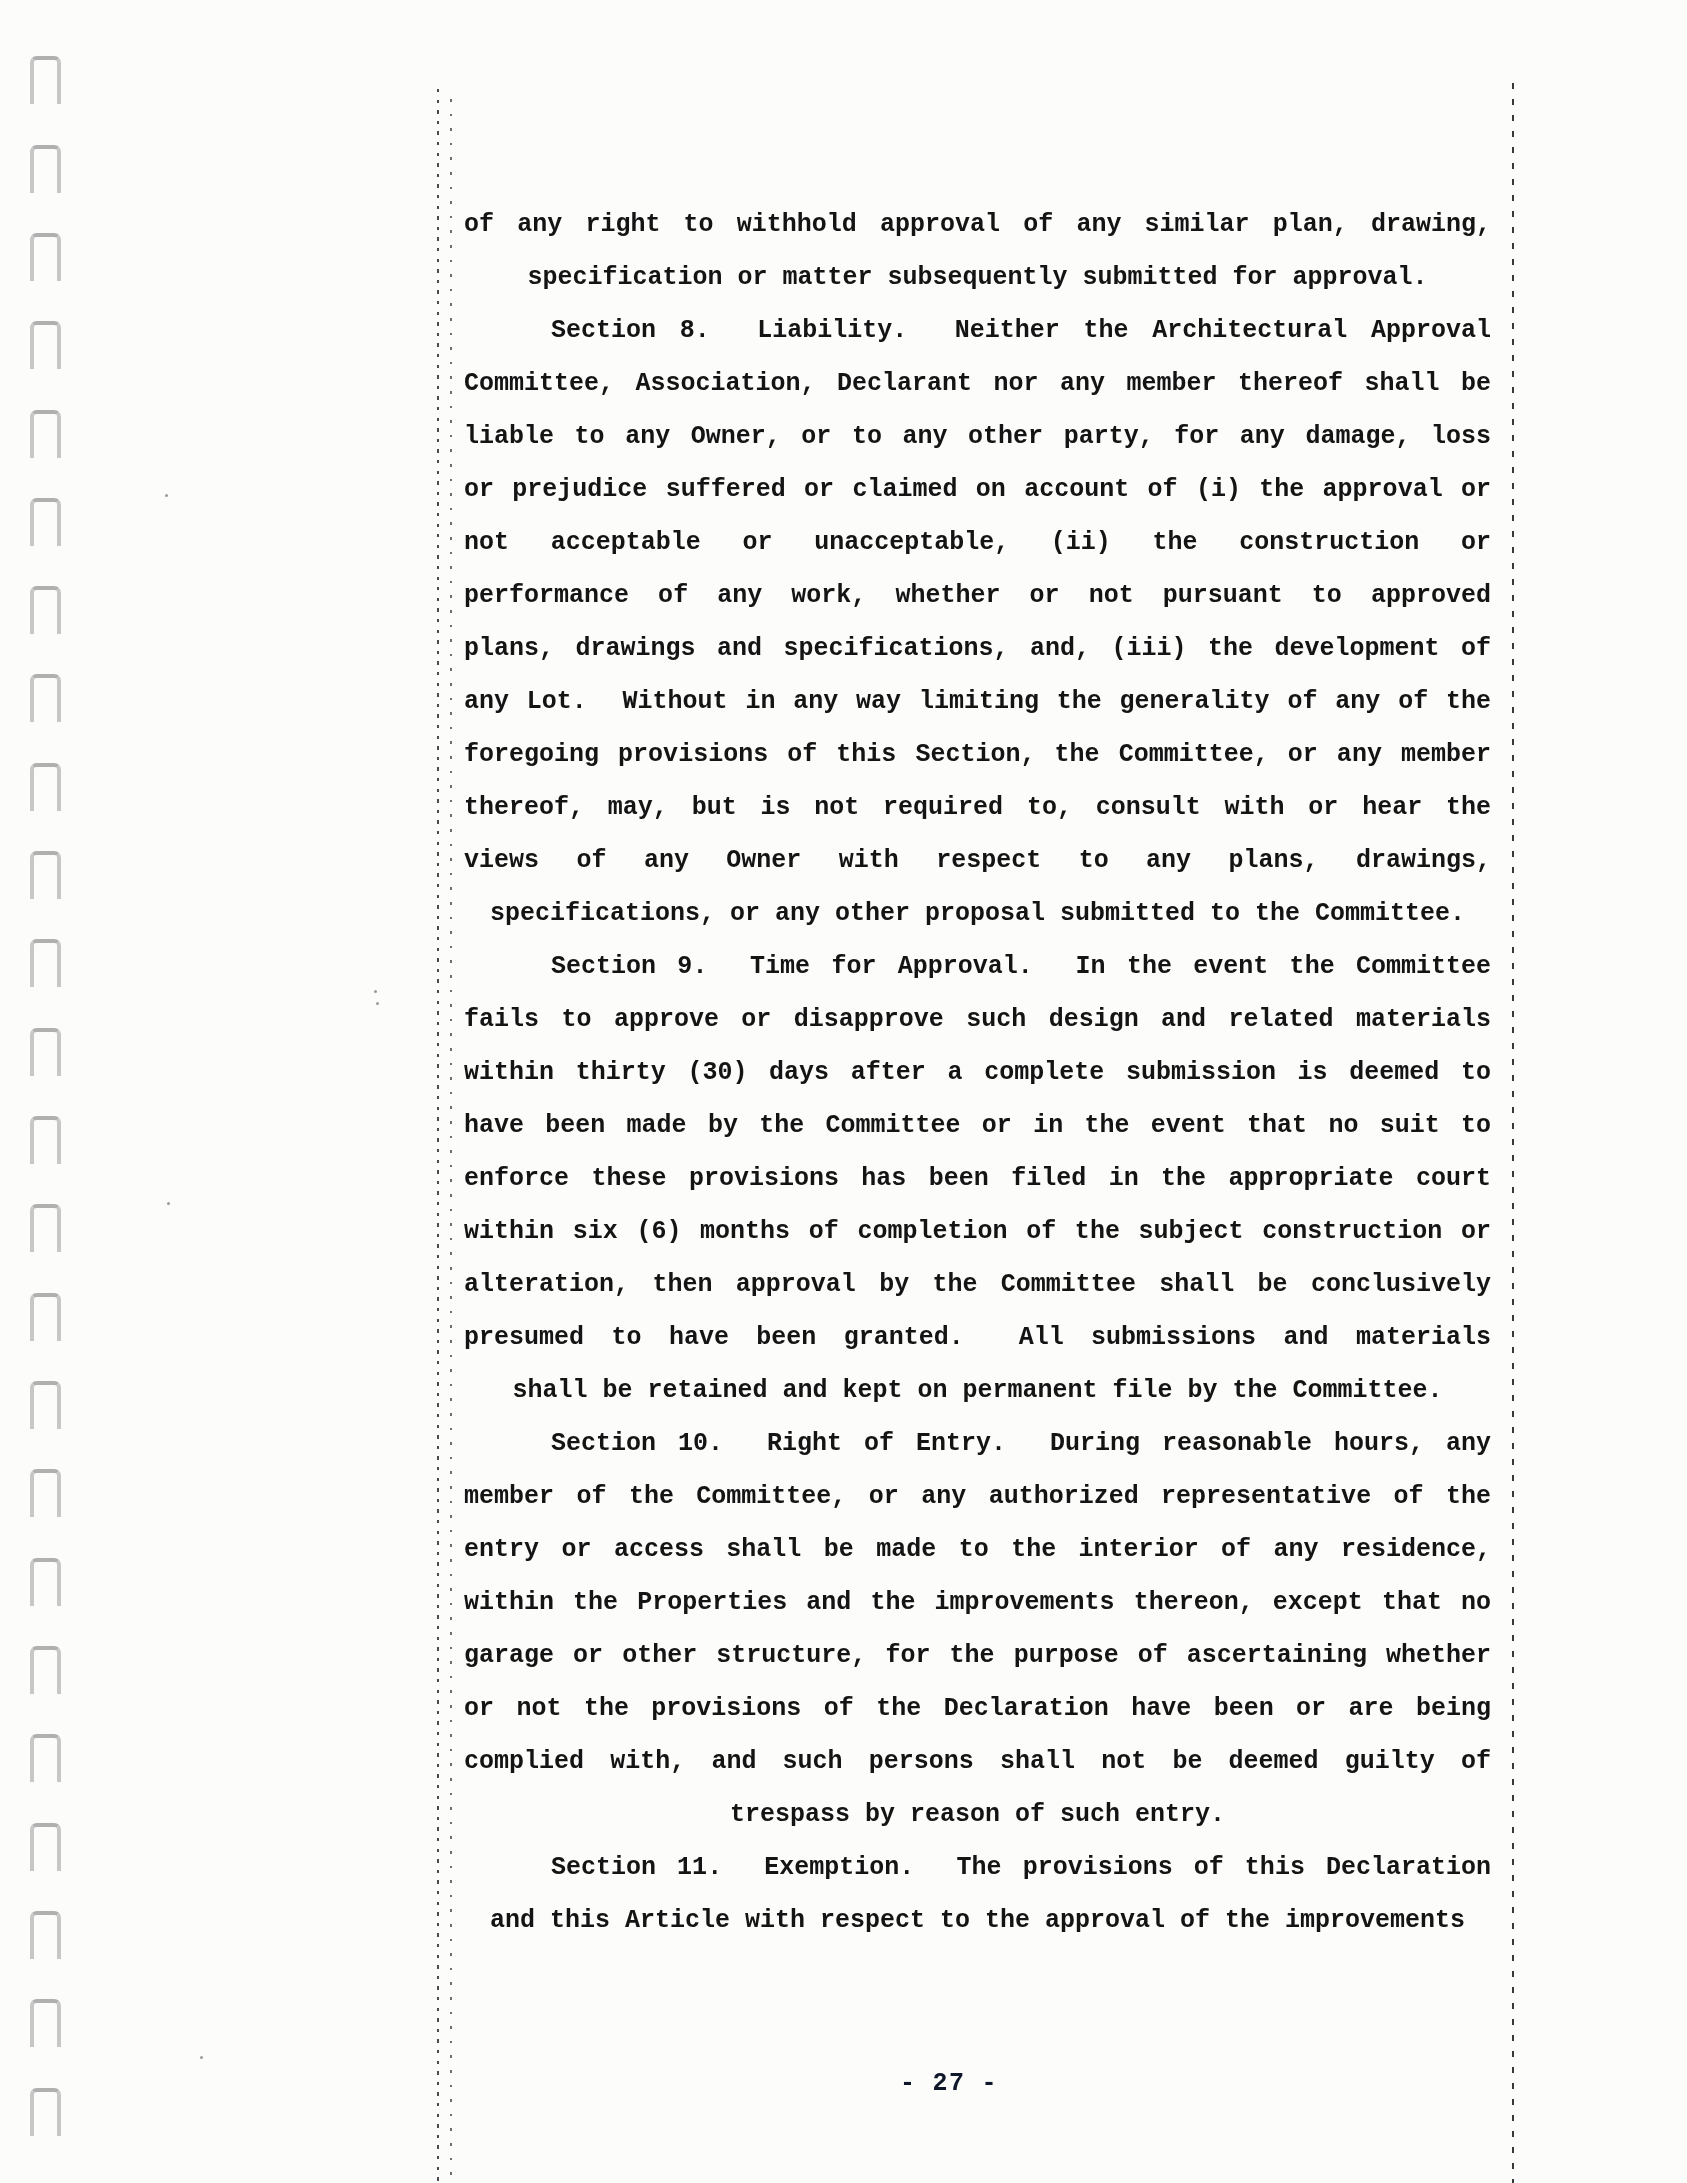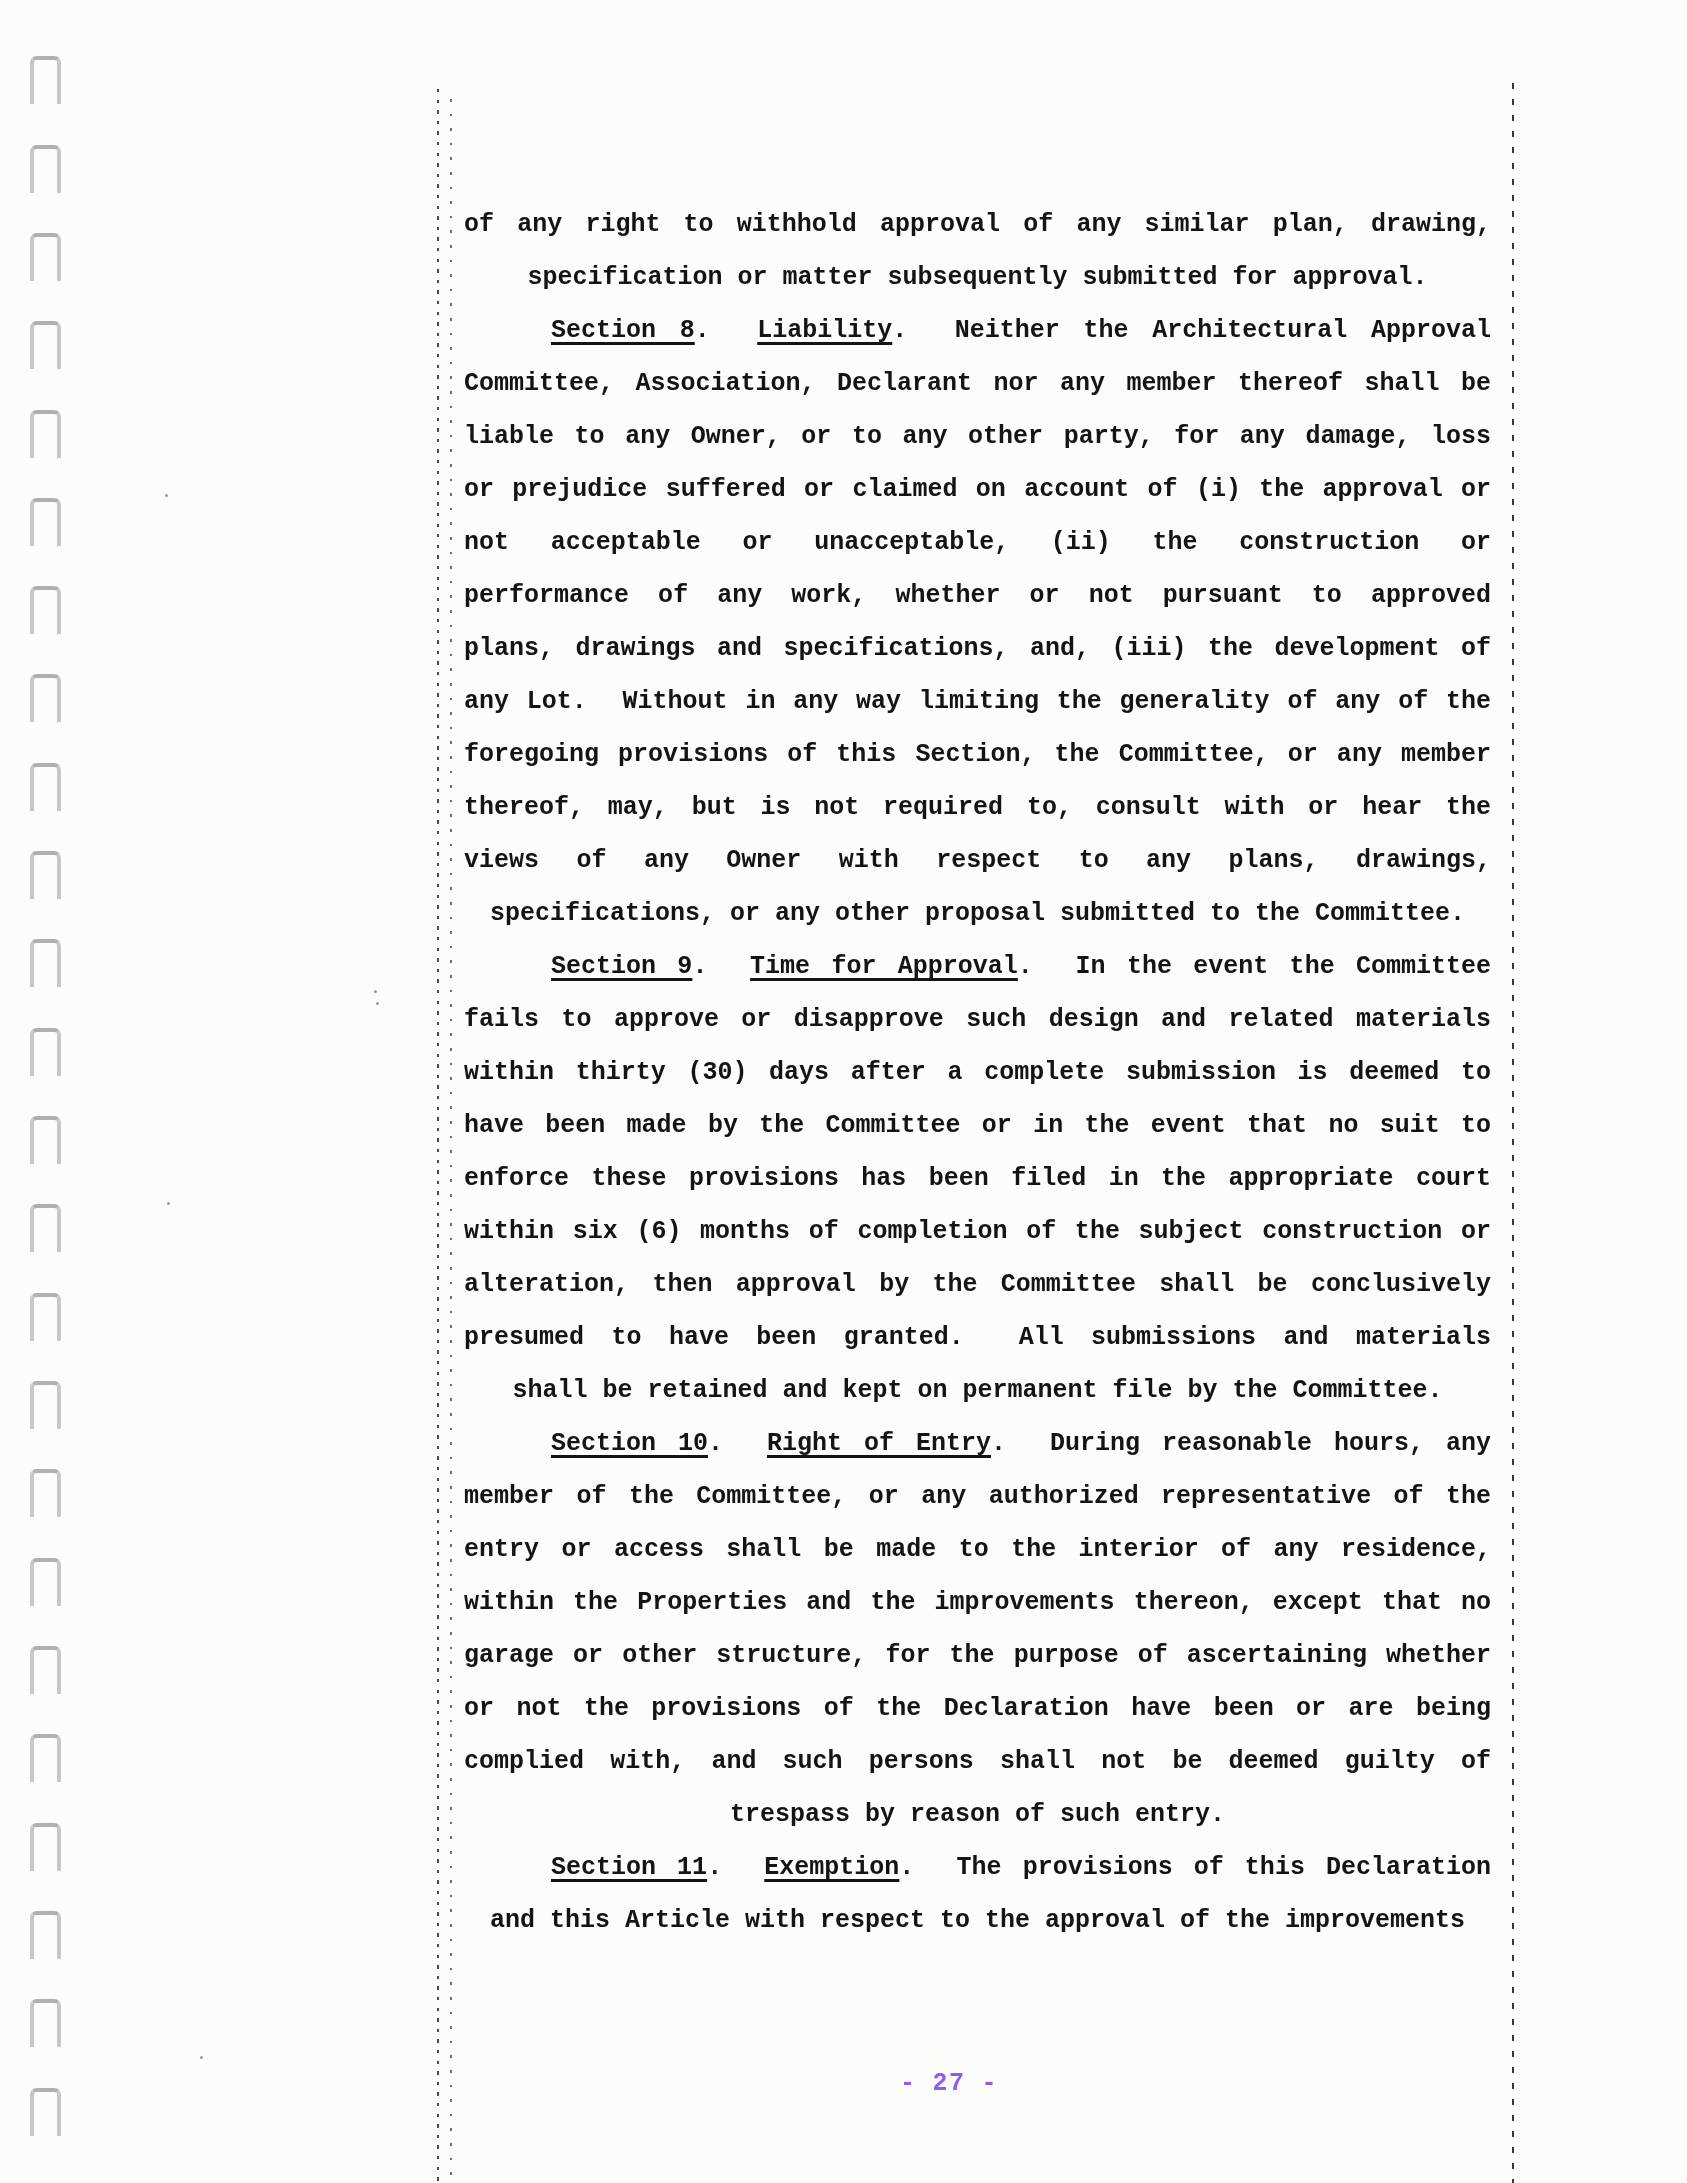--- a/index.html
+++ b/index.html
@@ -45,28 +45,27 @@
   }
   .line.just{
     white-space:normal;
     text-align:justify;
     text-align-last:justify;
     height:53px;line-height:53px;
     overflow:hidden;
   }
   .line.ind{text-indent:87px;}
   .u{
-    text-decoration:underline;
     text-decoration-thickness:2.6px;
     text-underline-offset:4.6px;
     margin-top:22px;
   }
   .footer{
     position:absolute;left:900px;top:2069px;
-    color:#8b5cf6;font-size:25px;font-weight:700;
+    color:#0f172a;font-size:25px;font-weight:700;
     letter-spacing:1.3px;
   }
 </style>
 </head>
 <body>
 
 <div class="page">
 
   <div class="holes">
       <div class="hole" style="top: 56px;"></div>

